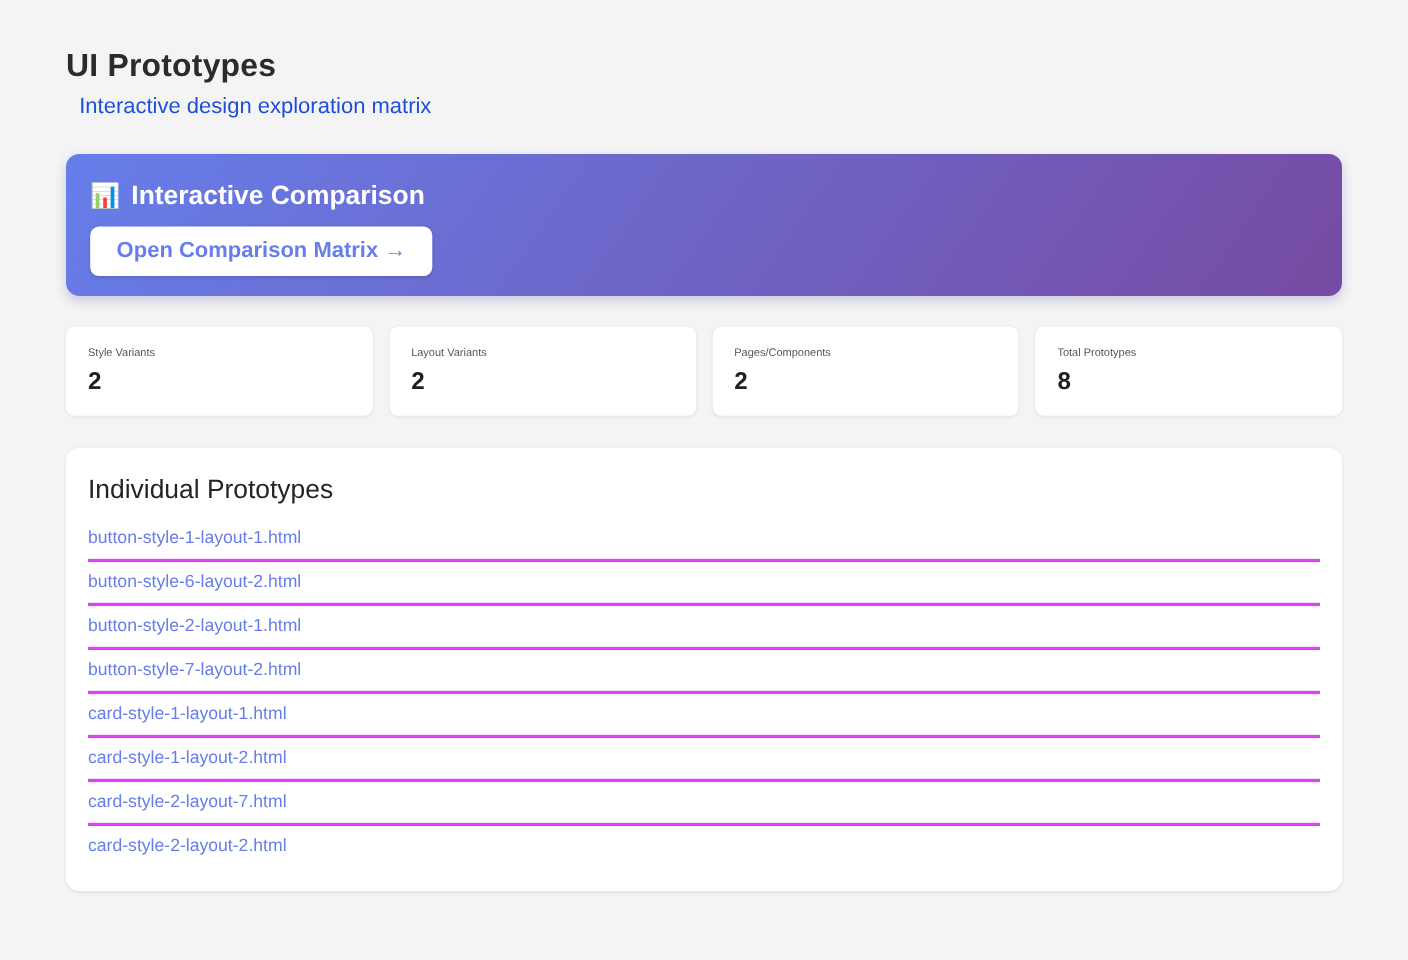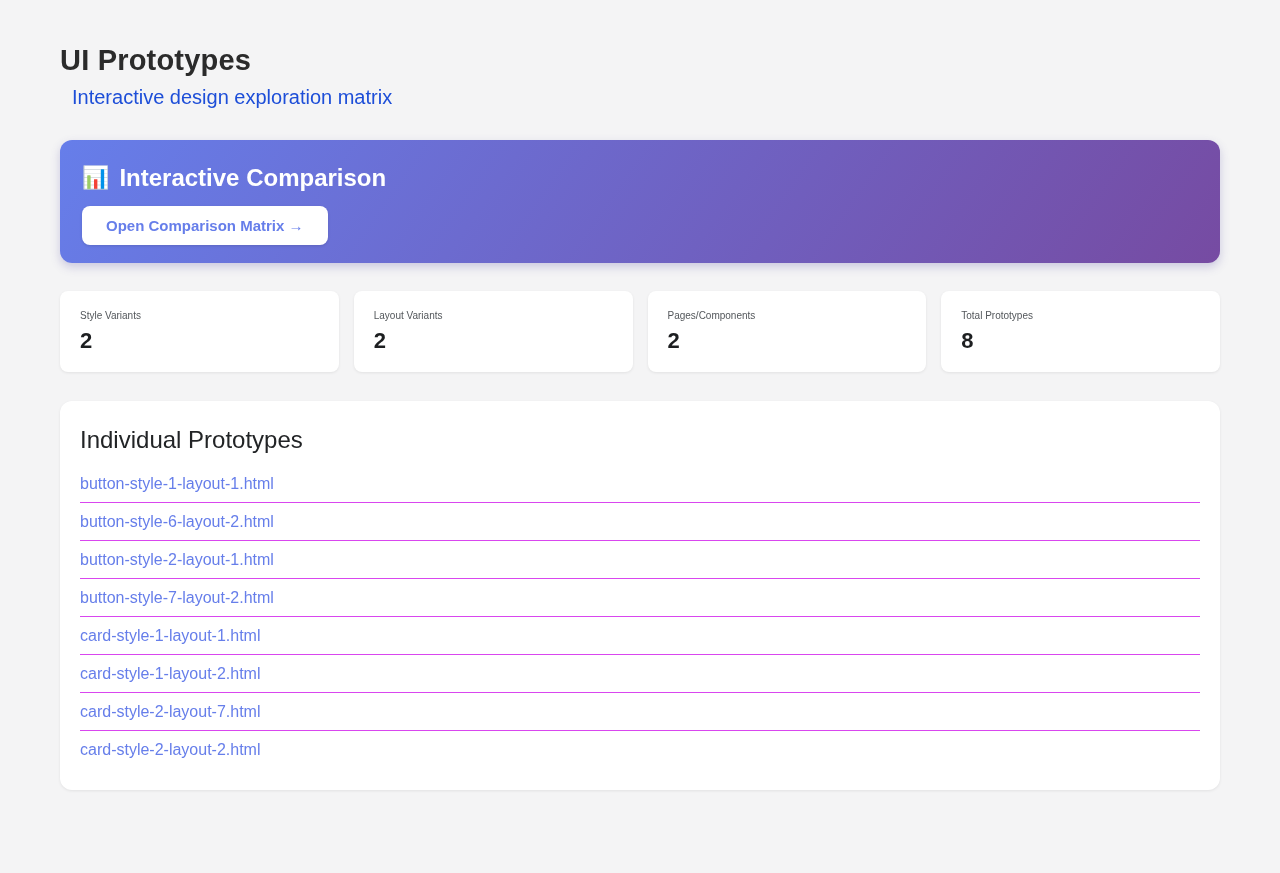--- a/index.html
+++ b/index.html
@@ -52,21 +52,21 @@
     color: #f2f2ff;
   }
   .banner-button {
     margin-top: 13px;
     display: inline-block;
     background: #ffffff;
     color: #667eea;
     border: none;
     border-radius: 8px;
     padding: 11px 24px;
-    font-size: 15px;
+    font-size: 20px;
     font-weight: 700;
     font-family: inherit;
     cursor: pointer;
     box-shadow: 0 1px 3px rgba(0,0,0,0.12);
   }
   .stats-row {
     margin-top: 28px;
     display: grid;
     grid-template-columns: repeat(4, 1fr);
     gap: 15px;
@@ -98,21 +98,21 @@
     font-size: 24px;
     font-weight: 400;
     color: #222426;
   }
   .proto-list {
     margin-top: 11px;
     list-style: none;
   }
   .proto-row {
     padding: 8px 0;
-    border-bottom: 1px solid #d946ef;
+    border-bottom: 3px solid #d946ef;
   }
   .proto-row:last-child {
     border-bottom: none;
   }
   .proto-link {
     font-size: 16px;
     line-height: 21px;
     color: #667eea;
     text-decoration: none;
     cursor: pointer;

